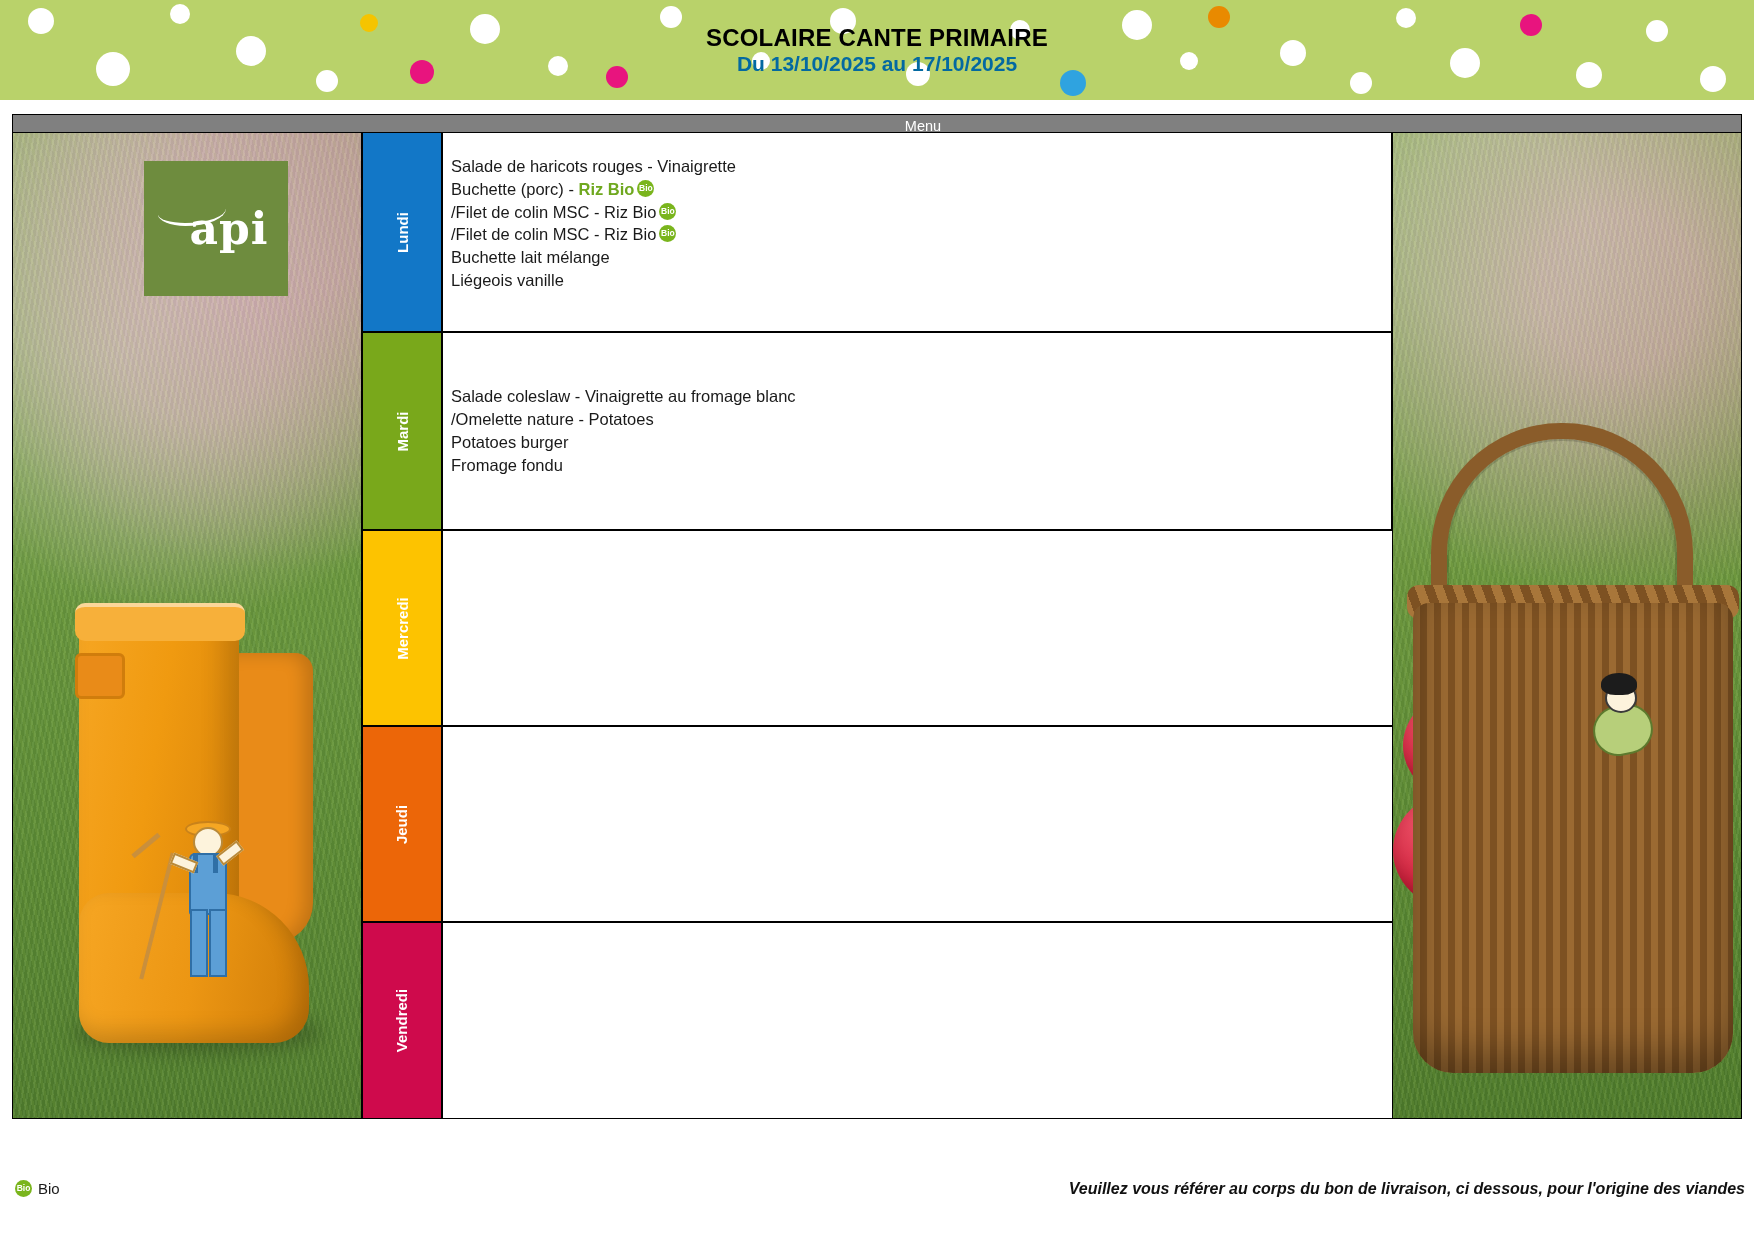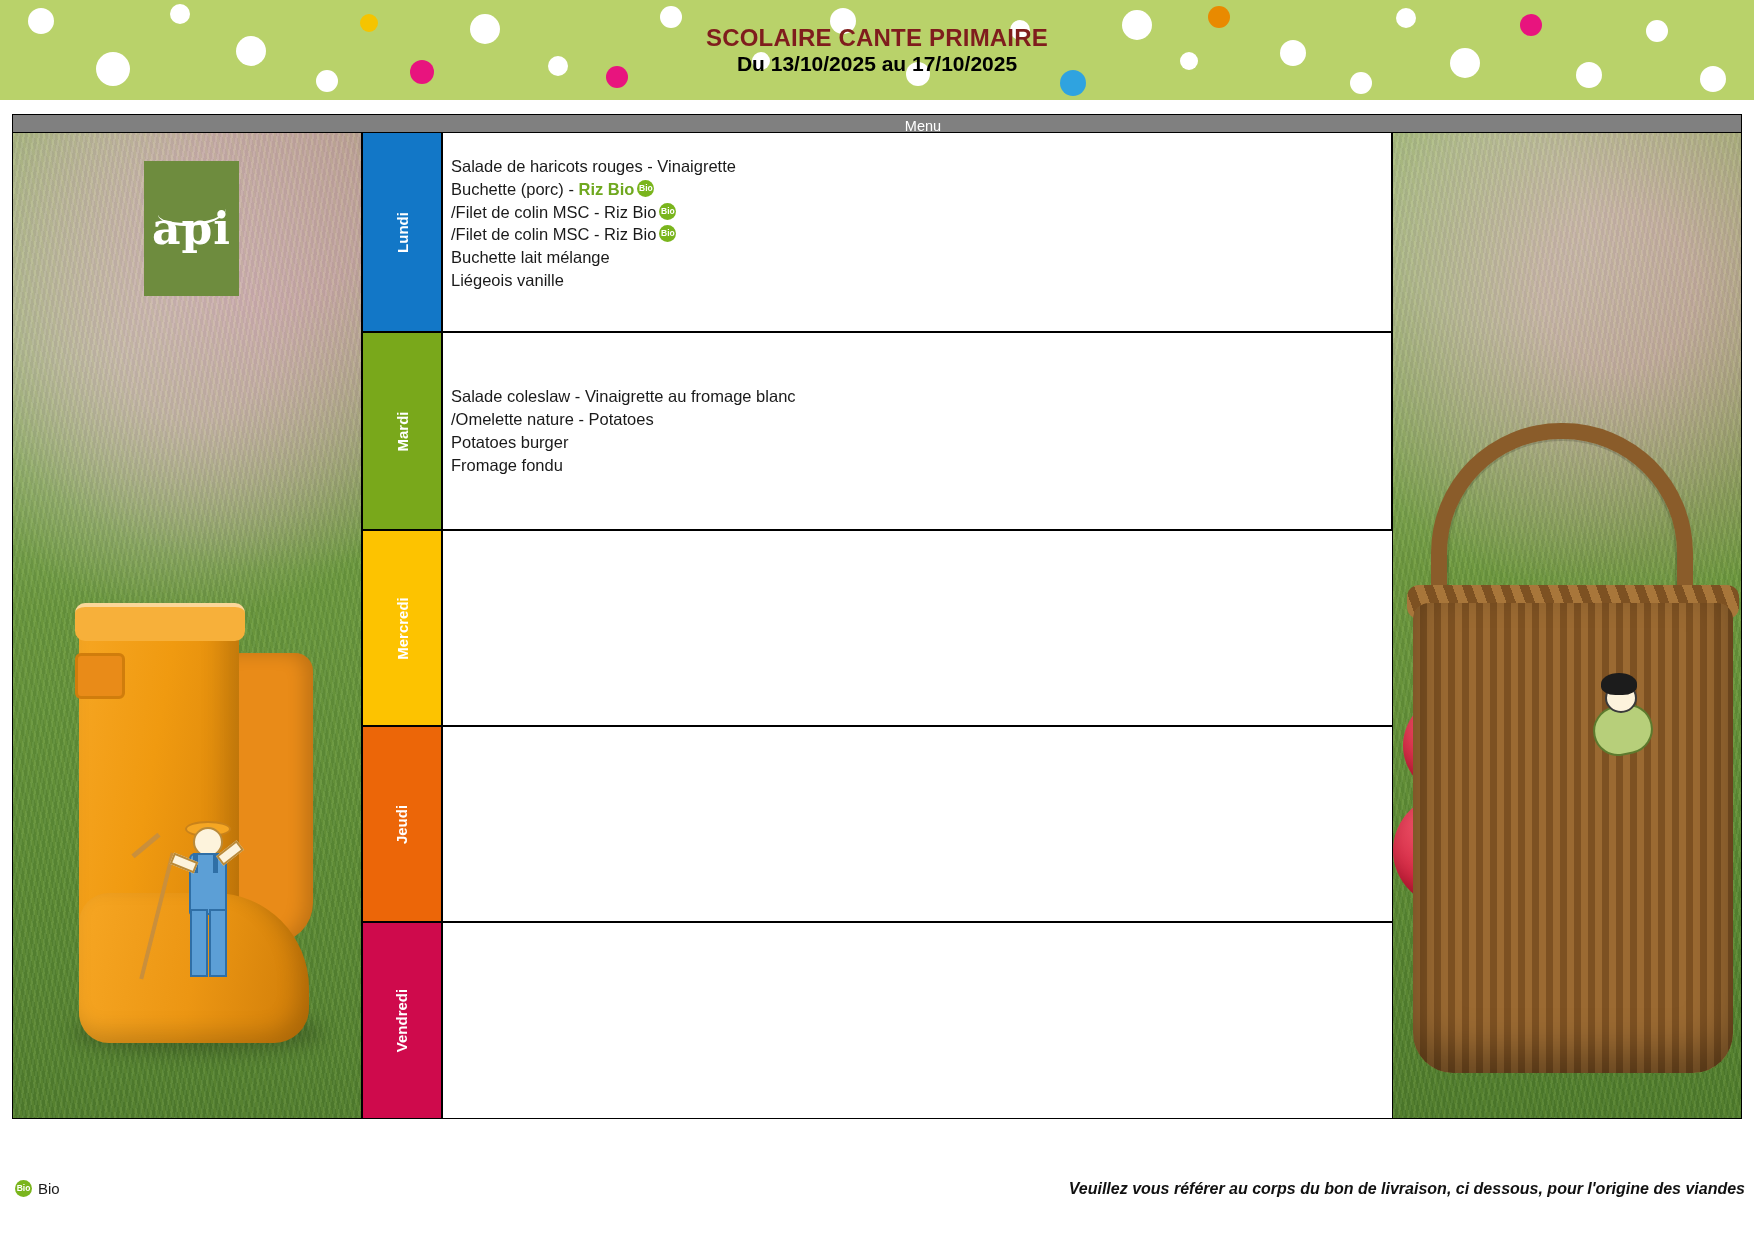--- a/index.html
+++ b/index.html
@@ -41,28 +41,28 @@
     height: 100px;
     display: flex;
     flex-direction: column;
     align-items: center;
     justify-content: center;
     text-align: center;
   }
   .banner-title {
     font-size: 24px;
     font-weight: bold;
-    color: #7f1d1d;
+    color: #000000;
     letter-spacing: 0.2px;
     line-height: 1.15;
   }
   .banner-sub {
     font-size: 21px;
     font-weight: bold;
-    color: #000000;
+    color: #0369a1;
     line-height: 1.15;
   }
 
   
   .sheet {
     position: absolute;
     left: 12px;
     top: 106px;
     width: 1730px;
     height: 1013px;
@@ -110,26 +110,27 @@
     inset: 0;
     background-image:
       repeating-linear-gradient(100deg, rgba(255,255,255,0.06) 0 2px, rgba(0,0,0,0.05) 2px 5px),
       repeating-linear-gradient(76deg, rgba(120,160,60,0.25) 0 3px, rgba(60,100,30,0.18) 3px 7px);
     opacity: 0.75;
   }
   .api-logo {
     position: absolute;
     left: 131px;
     top: 28px;
-    width: 95px;
+    width: 118px;
     height: 135px;
     background: #6e8c3e;
     display: flex;
     align-items: center;
     justify-content: center;
+    padding-left: 26px;
   }
   .api-logo-text {
     color: #ffffff;
     font-size: 44px;
     font-weight: 600;
     letter-spacing: 1px;
     font-family: "DejaVu Serif", serif;
   }
   .api-logo-swoosh {
     position: absolute;

